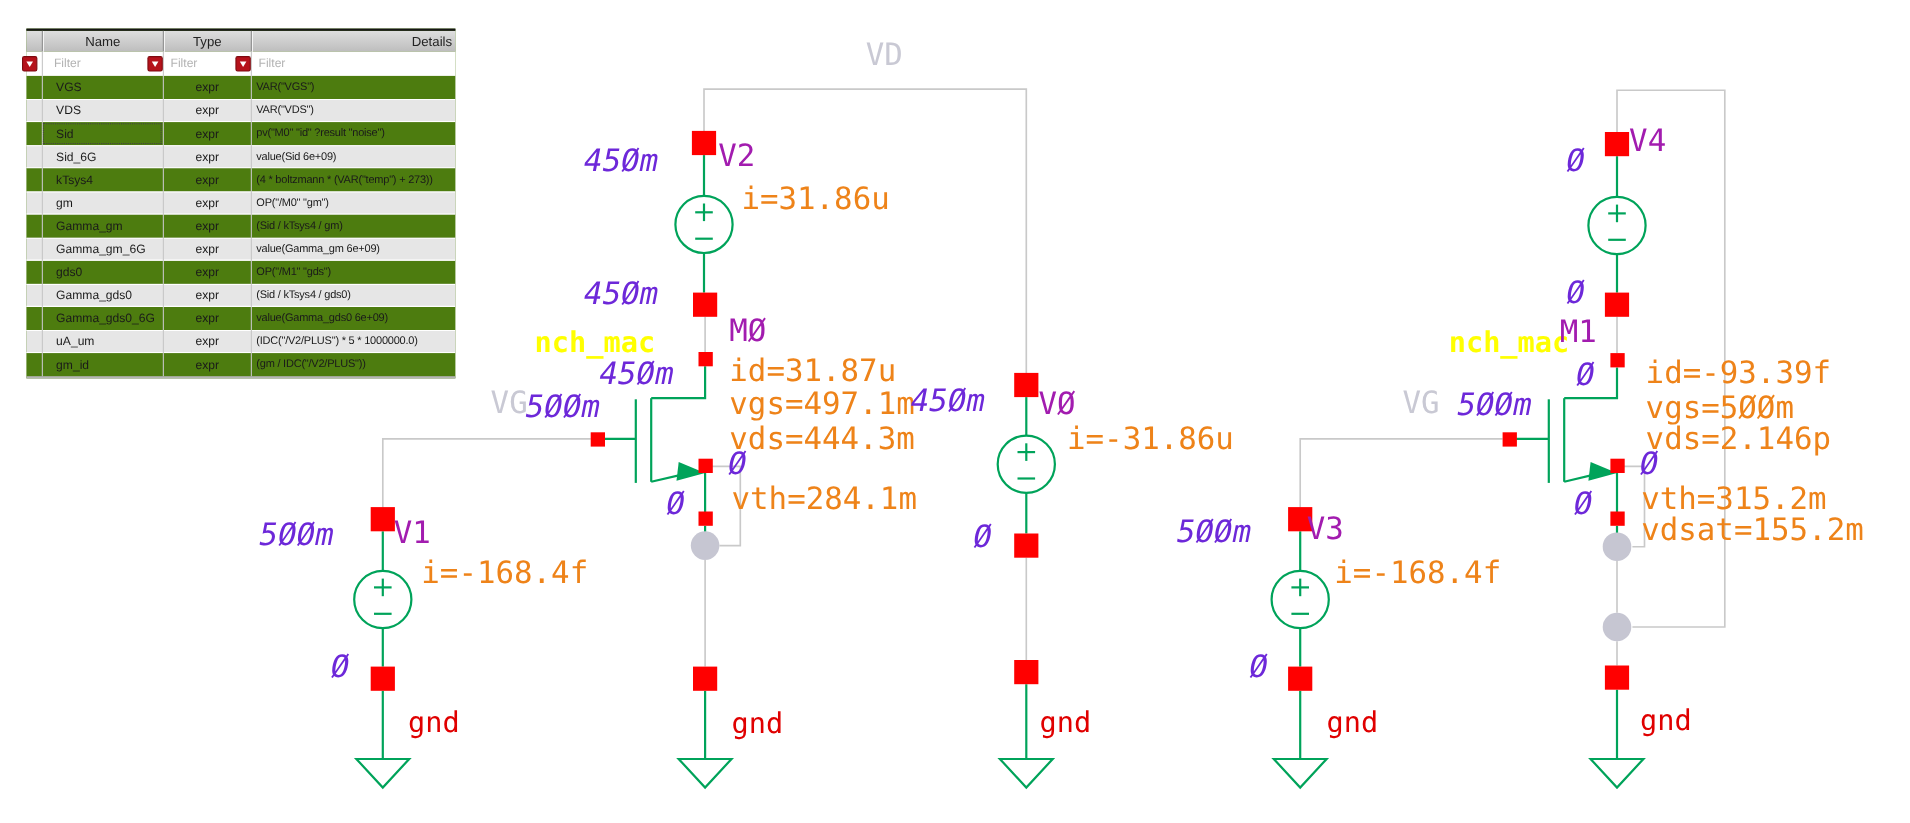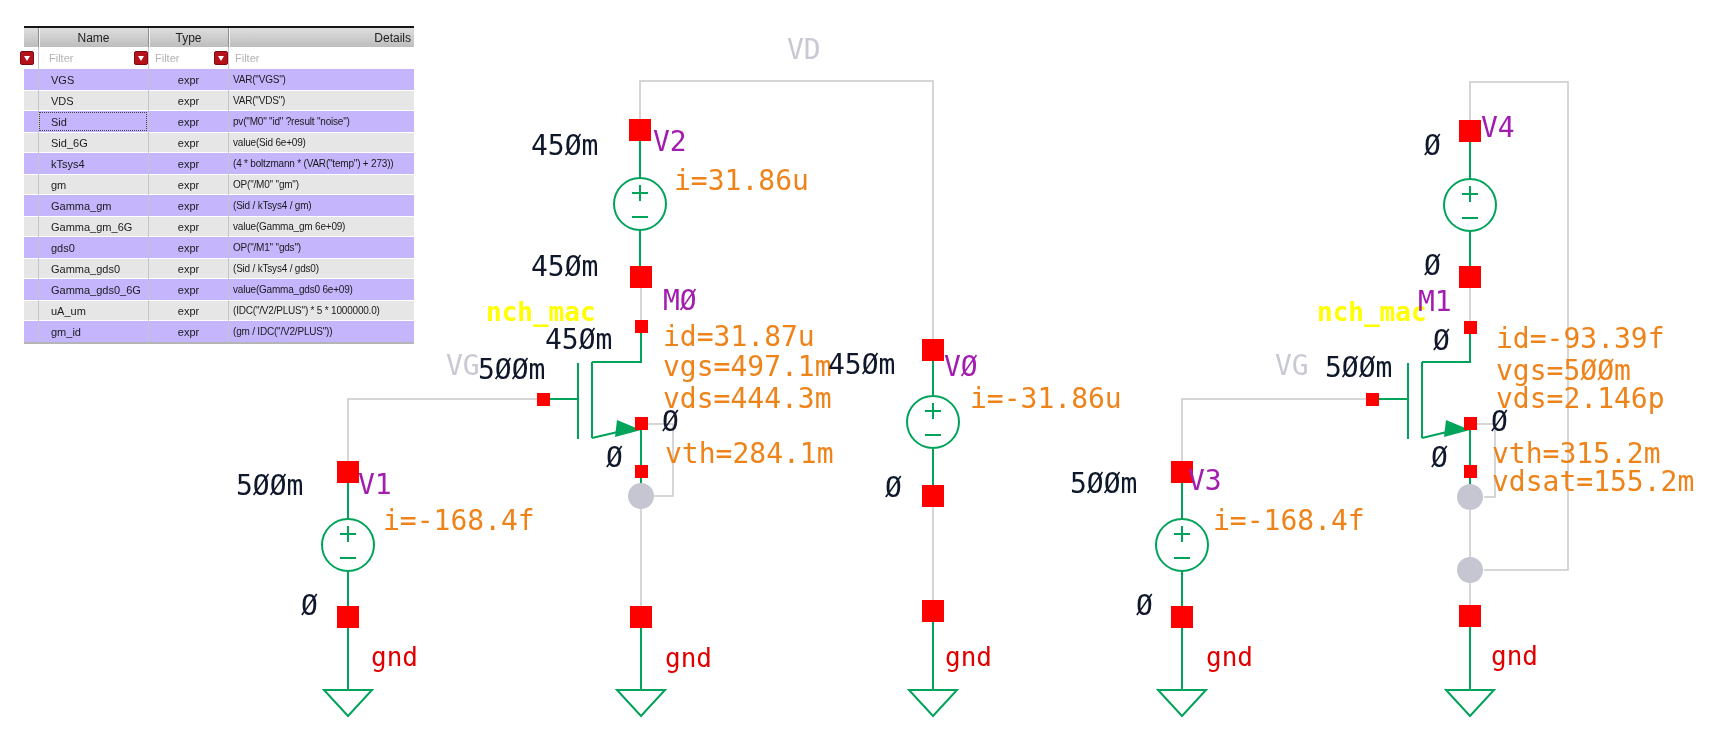--- a/index.html
+++ b/index.html
@@ -1,20 +1,20 @@
 <!DOCTYPE html>
 <html><head>
 <meta charset="utf-8">
 <style>
   html,body{margin:0;padding:0;background:#fff;}
   .stage{position:relative;width:1736px;height:748px;background:#ffffff;overflow:hidden;
          font-family:"Liberation Sans",sans-serif;}
 
   
-  .exp-table{position:absolute;left:24px;top:26px;width:390px;background:#c4b5fd;
+  .exp-table{position:absolute;left:24px;top:26px;width:390px;background:#4d7c0f;
              border-bottom:2px solid #b5b5b5;}
   .grid4{display:grid;grid-template-columns:14px 110px 80px 186px;}
   .exp-header{height:19px;border-top:2px solid #161616;
               background:linear-gradient(#dedede,#bdbdbd);align-items:center;
               font-size:12px;color:#222;}
   .exp-header .hc{height:100%;display:flex;align-items:center;}
   .exp-header .hc + .hc{border-left:1px solid #909090;box-shadow:inset 1px 0 0 #f4f4f4;}
   .hname,.htype{justify-content:center;}
   .hdetails{justify-content:flex-end;padding-right:3px;}
   .filter-row{position:relative;height:22px;background:#fff;align-items:center;}
@@ -37,21 +37,21 @@
   .trow .c{height:100%;display:flex;align-items:center;box-sizing:border-box;}
   .trow .name,.trow .type,.trow .details{border-left:1px solid #c6c6c6;}
   .trow .name{padding-left:12px;}
   .trow .type{justify-content:center;}
   .trow .details{padding-left:4px;font-size:10px;letter-spacing:-0.2px;}
   .trow .name.sel{outline:1px dotted #444;outline-offset:-2px;}
 
   
   .schlabel{position:absolute;font-family:"DejaVu Sans Mono",monospace;font-size:28px;
             line-height:1;white-space:pre;letter-spacing:0;}
-  .pale{color:#0f172a;}
+  .pale{color:#6d28d9;font-style:italic;}
   .orange{color:#ee8319;}
   .redlbl{color:#a21caf;text-align:center;}
   .netname{color:#c9c9d4;}
   .model{color:#ffff00;font-size:26px;font-weight:bold;}
   .gndlbl{font-size:26px;color:#e00000;}
 </style>
 </head>
 <body>
 
 <div class="stage">

